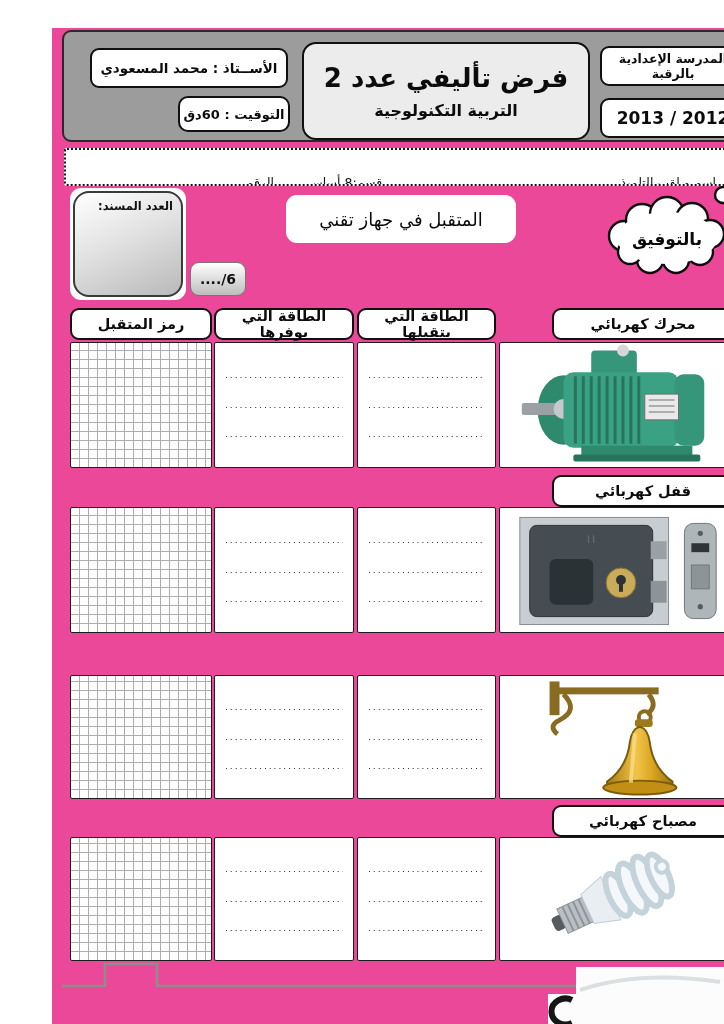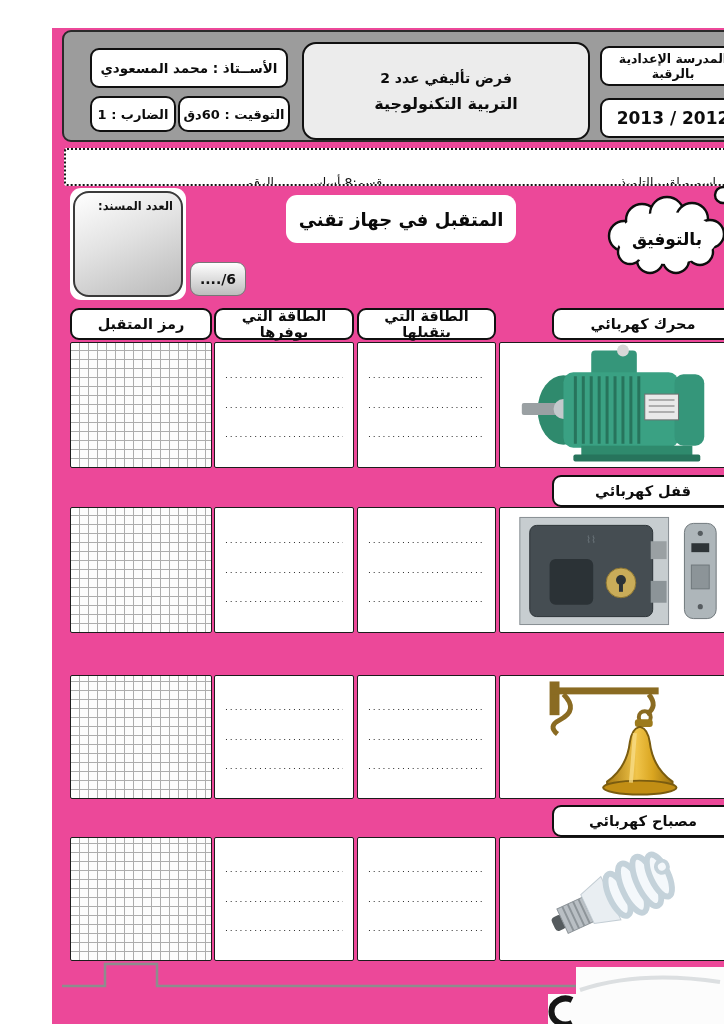--- a/index.html
+++ b/index.html
@@ -12,21 +12,21 @@
   .band{left:10px;top:2px;width:678px;height:112px;background:#9c9c9c;
         border:2px solid #2a2a2a;border-radius:9px;box-sizing:border-box;}
   .wbox{background:#fff;border:2px solid #101010;border-radius:9px;
         display:flex;align-items:center;justify-content:center;
         font-weight:bold;color:#0c0c0c;box-sizing:border-box;text-align:center;}
   .teacher{left:26px;top:16px;width:198px;height:40px;font-size:13.5px;}
   .coeff{left:26px;top:64px;width:86px;height:36px;font-size:13px;border-radius:10px;}
   .timing{left:114px;top:64px;width:112px;height:36px;font-size:13px;border-radius:10px;}
   .centerbox{left:238px;top:10px;width:288px;height:98px;border-radius:14px;
              background:#ececec;flex-direction:column;gap:8px;}
-  .examtitle{font-size:14px;font-weight:bold;}
+  .examtitle{font-size:26px;font-weight:bold;}
   .subject{font-size:16px;font-weight:bold;}
   .school{left:536px;top:14px;width:146px;height:40px;font-size:12.5px;}
   .year{left:536px;top:66px;width:146px;height:40px;font-size:17px;text-align:center;}
   
   .strip{left:12px;top:120px;width:664px;height:38px;background:#fff;
          border:2px dotted #141414;box-sizing:border-box;border-radius:3px;
          font-size:12.5px;color:#111;line-height:33px;padding:16px 10px;
          white-space:nowrap;overflow:hidden;}
   .dots{letter-spacing:1px;color:#222;}
   
@@ -35,42 +35,41 @@
   .gradebox{width:100%;height:100%;border:2px solid #3a3a3a;border-radius:16px;
             background:linear-gradient(155deg,#ffffff 0%,#e2e2e2 45%,#b9b9b9 100%);
             box-sizing:border-box;padding:6px 8px;font-size:11.5px;font-weight:bold;
             color:#111;text-align:right;}
   .badge{left:138px;top:234px;width:56px;height:34px;border-radius:9px;
          background:linear-gradient(180deg,#ffffff,#bdbdbd);border:1px solid #777;
          display:flex;align-items:center;justify-content:center;
          font-size:14px;font-weight:bold;color:#111;box-sizing:border-box;}
   .sectitle{left:234px;top:167px;width:230px;height:48px;border-radius:11px;
             background:#fff;display:flex;align-items:center;justify-content:center;
-            font-size:18px;font-weight:bold;color:#0a0a0a;}
+            font-size:18px;font-weight:normal;color:#0a0a0a;}
   
   .colhead{height:32px;font-size:14.5px;border-radius:9px;}
   .cellbox{background:#fff;border:1px solid #1c1c1c;border-radius:2px;box-sizing:border-box;}
   .ansbox{display:flex;flex-direction:column;justify-content:space-evenly;padding:8px 10px;}
   .dotline{display:block;height:11px;overflow:hidden;white-space:nowrap;
            text-align:center;font-size:9px;letter-spacing:2px;color:#1a1a1a;line-height:11px;}
   .gridpaper{background:
       repeating-linear-gradient(0deg,transparent 0 8px,#adadad 8px 9px),
       repeating-linear-gradient(90deg,transparent 0 8px,#adadad 8px 9px),#fdfdfd;}
   .imgbox{display:flex;align-items:center;justify-content:center;overflow:hidden;}
   svg{display:block;}
   .cloudtxt{font-size:17px;font-weight:bold;}
 </style>
 </head>
 <body>
 
 <div class="abs scan">
 
   <div class="abs band">
     <div class="abs wbox teacher" dir="rtl">الأســتاذ : محمد المسعودي</div>
-    <div class="abs wbox coeff" dir="rtl">الضارب : 1</div>
     <div class="abs wbox timing" dir="rtl">التوقيت : 60دق</div>
     <div class="abs wbox centerbox">
       <div class="examtitle" dir="rtl">فرض تأليفي عدد 2</div>
       <div class="subject" dir="rtl">التربية التكنولوجية</div>
     </div>
     <div class="abs wbox school" dir="rtl">المدرسة الإعدادية بالرقبة</div>
     <div class="abs wbox year" dir="rtl">2012 / 2013</div>
   </div>
 
   <div class="abs strip" dir="rtl">

